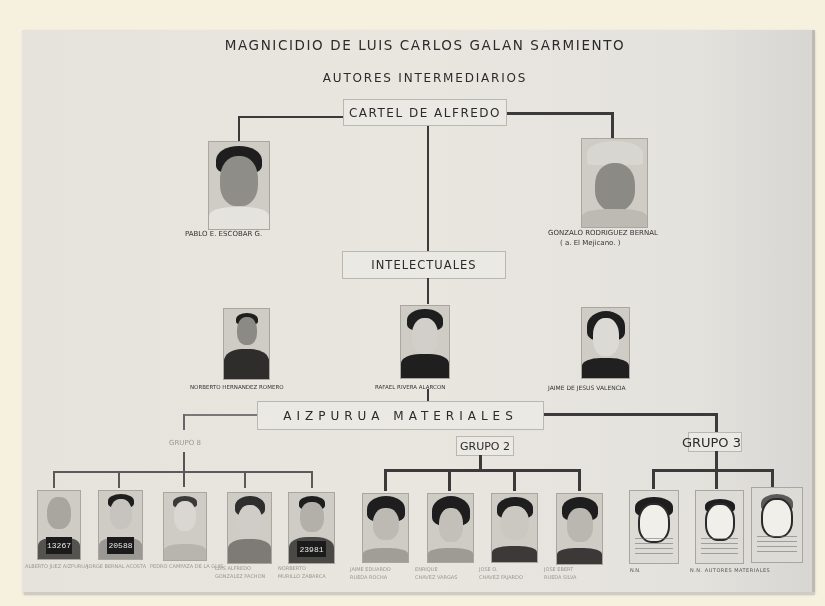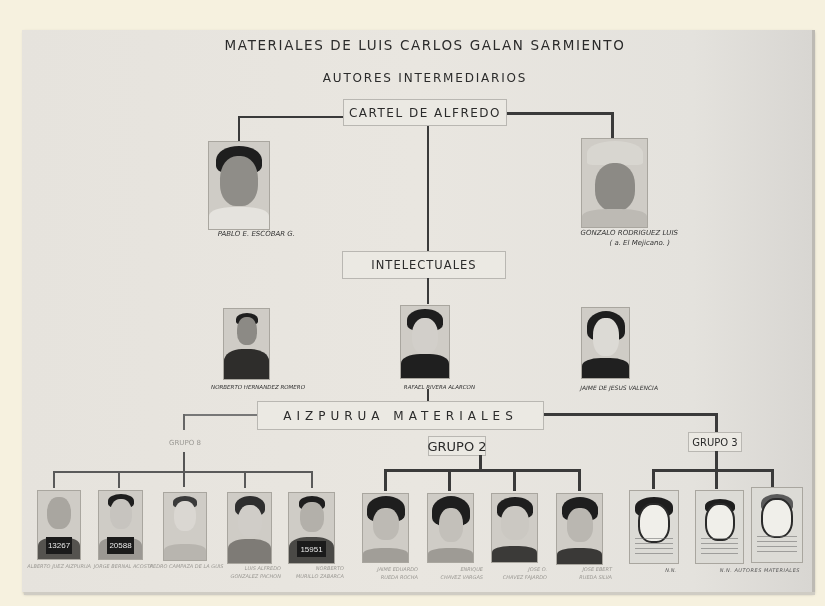--- a/index.html
+++ b/index.html
@@ -31,38 +31,38 @@
   }
   .photo .head {
     position:absolute; left:50%; transform:translateX(-50%);
     border-radius:45% 45% 42% 42%;
     background:#8c8a85;
   }
   .photo .hair { position:absolute; left:50%; transform:translateX(-50%); border-radius:50% 50% 30% 30%; background:#1e1e1e; }
   .photo .body { position:absolute; left:0; right:0; bottom:0; background:#3d3c3a; border-radius:40% 40% 0 0; }
   .photo .placard {
     position:absolute; left:18%; right:18%; bottom:8%; height:24%;
-    background:#1b1b1b; color:#e8e8e8; font-size:8px; font-family:Liberation Sans, sans-serif;
+    background:#1b1b1b; color:#e8e8e8; font-size:8px; font-family:Liberation Mono, monospace;
     display:flex; align-items:center; justify-content:center;
   }
   .photo.sketch { background:#dcdbd6; }
   .photo.sketch .head { background:#f0efea; border:2px solid #2a2a2a; }
   .photo.sketch .lines { position:absolute; left:10%; right:10%; bottom:10%; height:25%;
      background:repeating-linear-gradient(180deg,#6b6b6b 0 1px,transparent 1px 5px); opacity:.55; }
-  .cap { position:absolute; font-size:6.5px; color:#333; text-align:right; line-height:9px; white-space:nowrap;font-style:italic; }
+  .cap { position:absolute; font-size:6.5px; color:#333; text-align:left; line-height:9px; white-space:nowrap; }
   .cap.faint { color:#9a9893; font-size:5px; line-height:8px; }
 </style>
 </head>
 <body>
 
 <div class="board"></div>
 <div class="edge-right"></div>
 <div class="edge-bottom"></div>
 
-<div class="t title" style="left:200px; top:37px; width:450px;">MATERIALES DE LUIS CARLOS GALAN SARMIENTO</div>
+<div class="t title" style="left:200px; top:37px; width:450px;">MAGNICIDIO DE LUIS CARLOS GALAN SARMIENTO</div>
 <div class="t subtitle" style="left:260px; top:71px; width:330px;">AUTORES INTERMEDIARIOS</div>
 
 <div class="line" style="left:238px; top:116px; width:105px; height:2px;"></div>
 <div class="line" style="left:238px; top:116px; width:2px; height:25px;"></div>
 <div class="line" style="left:506px; top:112px; width:107px; height:2.5px;"></div>
 <div class="line" style="left:611px; top:112px; width:2.5px; height:28px;"></div>
 <div class="line" style="left:427px; top:124px; width:2px; height:128px;"></div>
 <div class="box" style="left:343px; top:99px; width:162px; height:25px; font-size:12px; letter-spacing:1.5px;">
     <span>CARTEL DE ALFREDO</span>
   </div>
@@ -72,21 +72,21 @@
   <div class="head" style="top:14px; width:38px; height:50px; background:#8f8d88;"></div>
   <div class="body" style="height:22px; background:#e5e3de;"></div>
 </div>
 <div class="cap" style="left:185px; top:230px; width:110px; font-size:7px;">PABLO E. ESCOBAR G.</div>
 
 <div class="photo" style="left:581px; top:138px; width:65px; height:88px;">
   <div class="hair" style="top:2px; width:56px; height:24px; background:#d8d6d0; border-radius:50% 50% 10% 10%;"></div>
   <div class="head" style="top:24px; width:40px; height:48px;"></div>
   <div class="body" style="height:18px; background:#bdbab4;"></div>
 </div>
-<div class="cap" style="left:548px; top:229px; width:130px; font-size:7px;">GONZALO RODRIGUEZ LUIS</div>
+<div class="cap" style="left:548px; top:229px; width:130px; font-size:7px;">GONZALO RODRIGUEZ BERNAL</div>
 <div class="cap" style="left:560px; top:239px; width:110px; font-size:7px;">( a. El Mejicano. )</div>
 
 <div class="box" style="left:342px; top:251px; width:162px; height:26px; font-size:11.5px; letter-spacing:1px;">
     <span>INTELECTUALES</span>
   </div>
 <div class="line" style="left:427px; top:278px; width:2px; height:26px;"></div>
 
 <div class="photo" style="left:223px; top:308px; width:45px; height:70px;">
   <div class="hair" style="top:4px; width:22px; height:12px;"></div>
   <div class="head" style="top:8px; width:20px; height:28px;"></div>
@@ -150,26 +150,26 @@
   <div class="head" style="top:12px; width:24px; height:32px; background:#d0cdc8;"></div>
   <div class="body" style="height:24px; background:#7e7b76;"></div>
 </div>
 <div class="cap faint" style="left:215px; top:564px; width:66px;">LUIS ALFREDO</div>
 <div class="cap faint" style="left:215px; top:572px; width:66px;">GONZALEZ PACHON</div>
 
 <div class="photo" style="left:288px; top:492px; width:45px; height:70px;">
   <div class="hair" style="top:3px; width:26px; height:14px;"></div>
   <div class="head" style="top:9px; width:24px; height:30px; background:#b3b0aa;"></div>
   <div class="body" style="height:26px; background:#4a4946;"></div>
-  <div class="placard">15951</div>
+  <div class="placard">23981</div>
 </div>
 <div class="cap faint" style="left:278px; top:564px; width:66px;">NORBERTO</div>
 <div class="cap faint" style="left:278px; top:572px; width:66px;">MURILLO ZABARCA</div>
 
-<div class="box" style="left:428px; top:436px; width:56px; height:18px; font-size:13px;">
+<div class="box" style="left:456px; top:436px; width:56px; height:18px; font-size:11px;">
     <span>GRUPO 2</span>
   </div>
 <div class="line" style="left:479px; top:455px; width:2.5px; height:15px;"></div>
 <div class="line" style="left:384px; top:469px; width:196px; height:2.5px;"></div>
 <div class="line" style="left:384px; top:469px; width:2.5px; height:22px;"></div>
 <div class="line" style="left:448px; top:469px; width:2.5px; height:22px;"></div>
 <div class="line" style="left:513px; top:469px; width:2.5px; height:22px;"></div>
 <div class="line" style="left:578px; top:469px; width:2.5px; height:22px;"></div>
 
 <div class="photo" style="left:362px; top:493px; width:45px; height:68px;">
@@ -199,21 +199,21 @@
 <div class="photo" style="left:556px; top:493px; width:45px; height:70px;">
   <div class="hair" style="top:3px; width:36px; height:24px;"></div>
   <div class="head" style="top:14px; width:26px; height:34px; background:#bab7b1;"></div>
   <div class="body" style="height:16px; background:#3a3937;"></div>
 </div>
 <div class="cap faint" style="left:544px; top:565px; width:68px;">JOSE EBERT</div>
 <div class="cap faint" style="left:544px; top:573px; width:68px;">RUEDA SILVA</div>
 
 <div class="line" style="left:544px; top:413px; width:173px; height:2.5px;"></div>
 <div class="line" style="left:715px; top:413px; width:2.5px; height:20px;"></div>
-<div class="box" style="left:688px; top:432px; width:52px; height:18px; font-size:10px;">
+<div class="box" style="left:688px; top:432px; width:52px; height:18px; font-size:13px;justify-content:flex-end;">
     <span>GRUPO 3</span>
   </div>
 <div class="line" style="left:715px; top:451px; width:2.5px; height:20px;"></div>
 <div class="line" style="left:652px; top:469px; width:122px; height:2.5px;"></div>
 <div class="line" style="left:652px; top:469px; width:2.5px; height:20px;"></div>
 <div class="line" style="left:715px; top:469px; width:2.5px; height:20px;"></div>
 <div class="line" style="left:771px; top:469px; width:2.5px; height:20px;"></div>
 
 <div class="photo sketch" style="left:629px; top:490px; width:48px; height:72px;">
   <div class="hair" style="top:6px; width:38px; height:20px;"></div>

